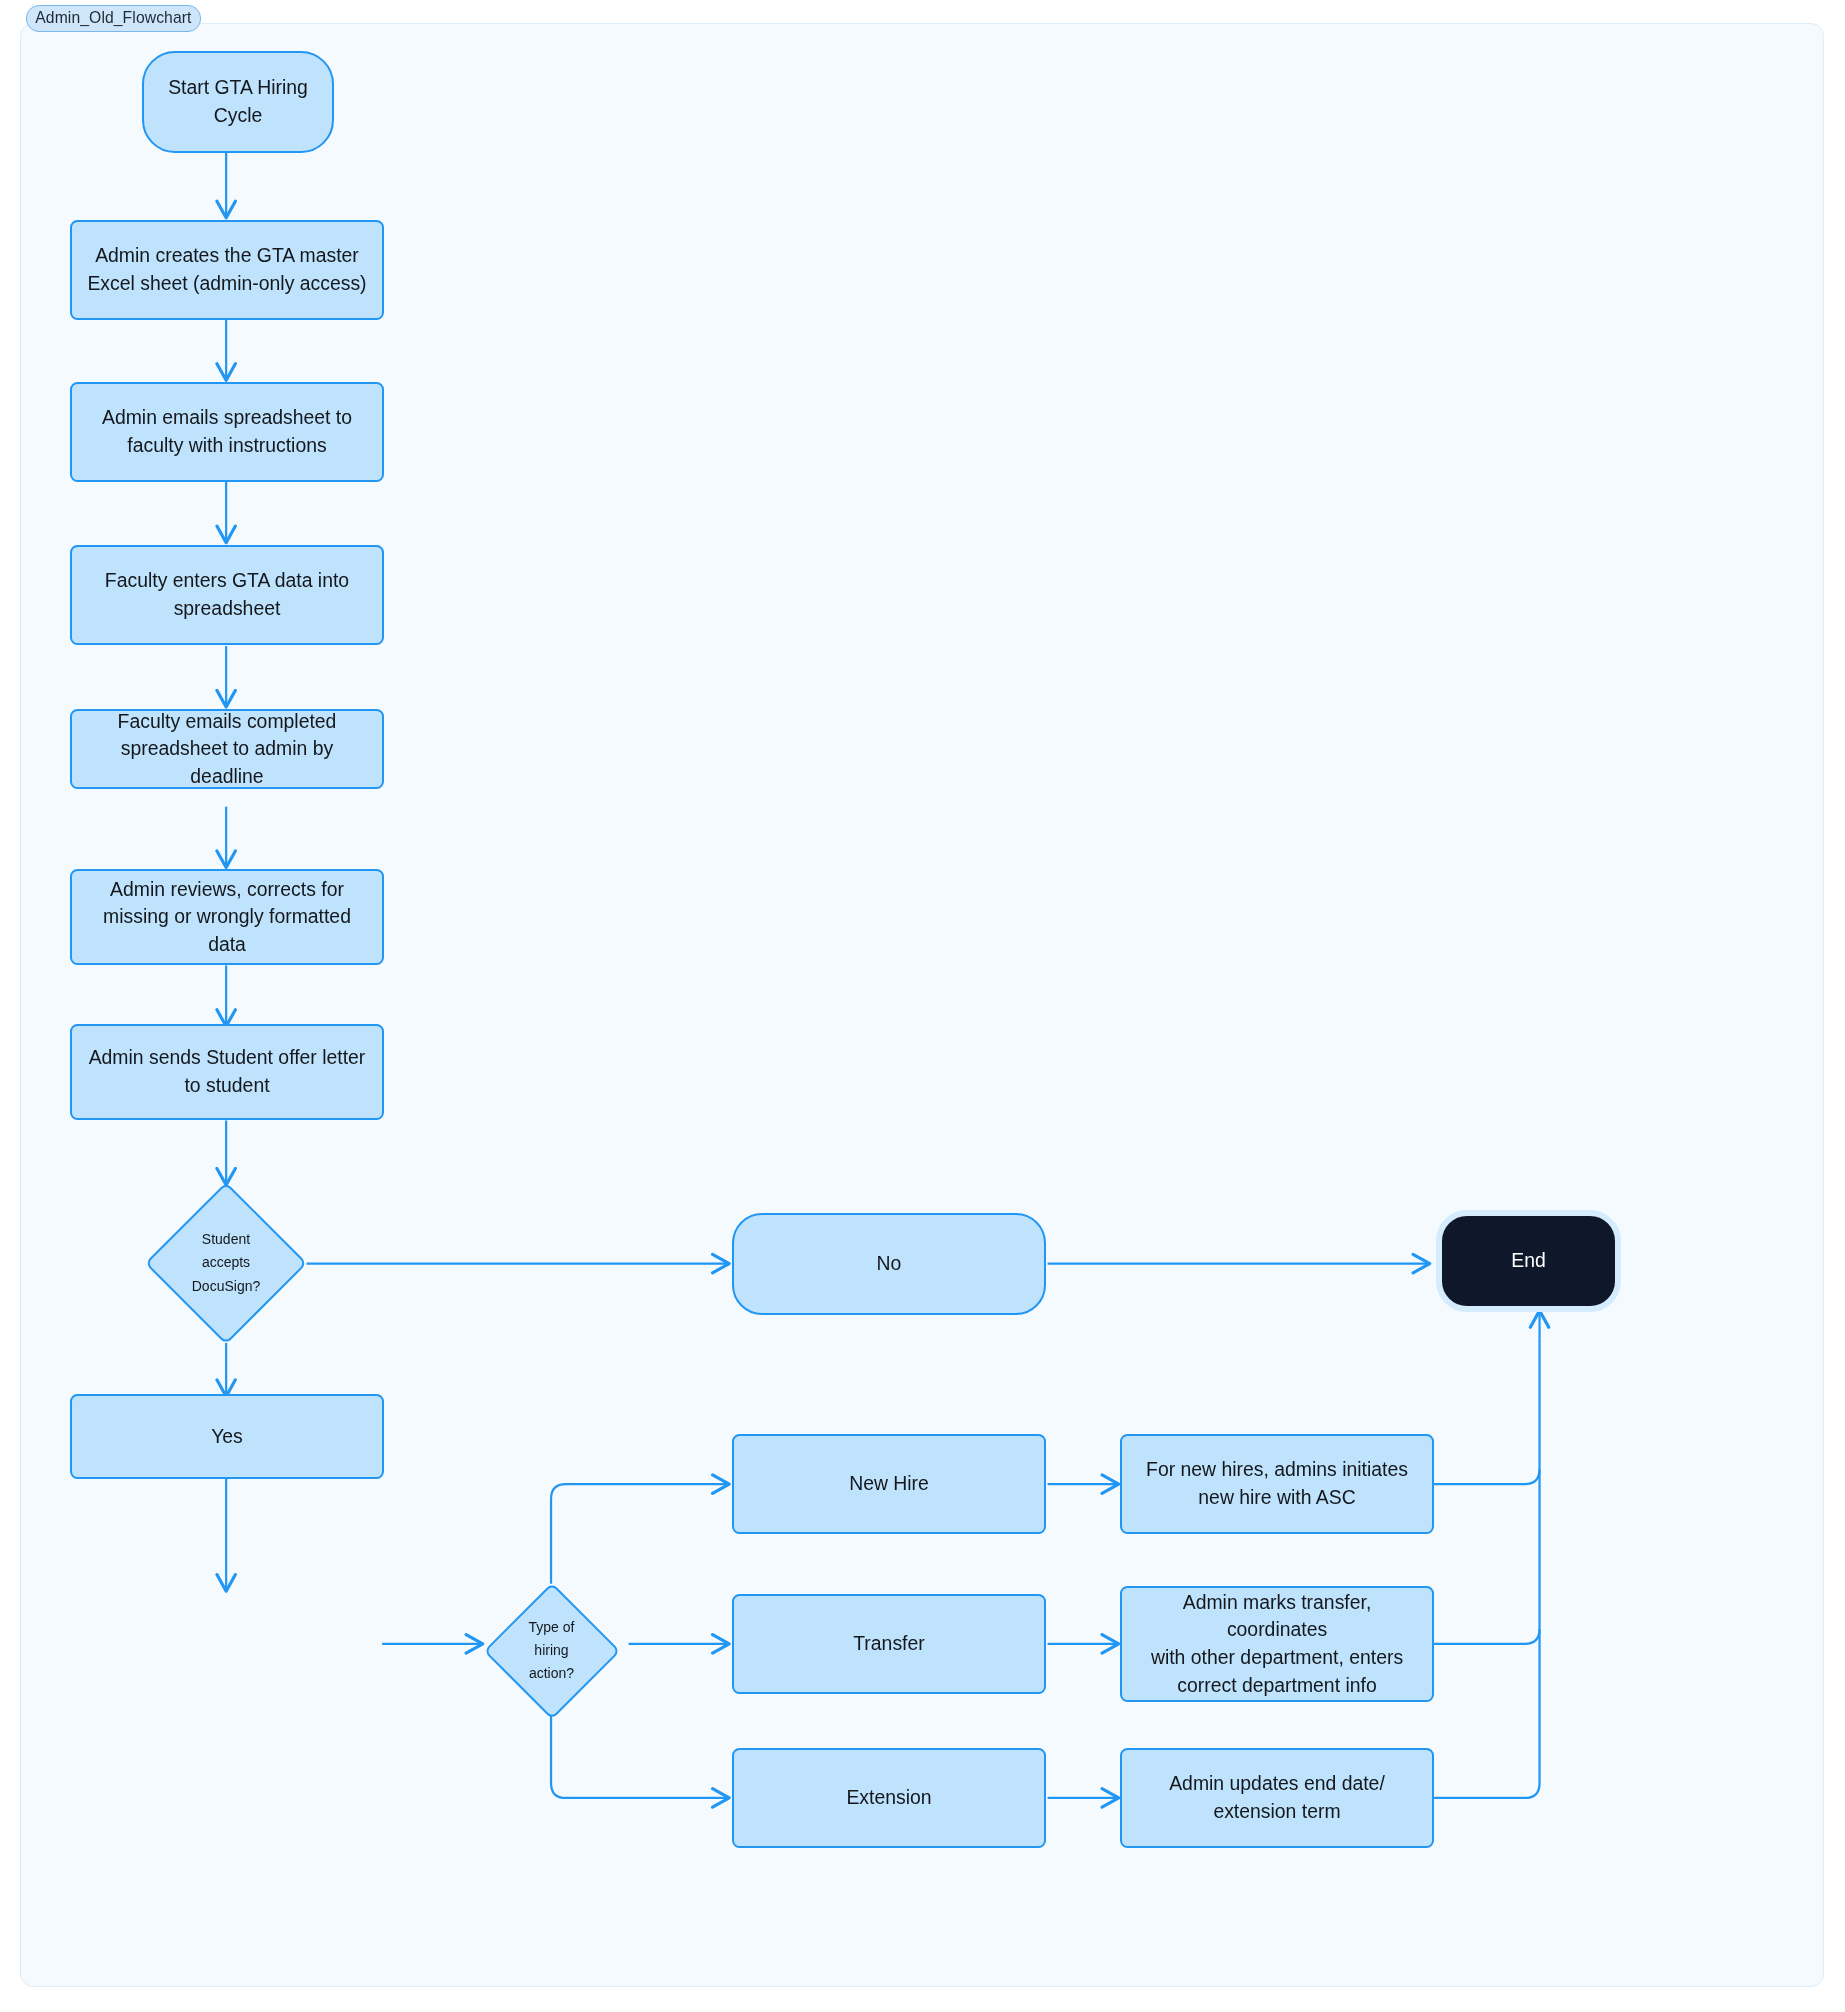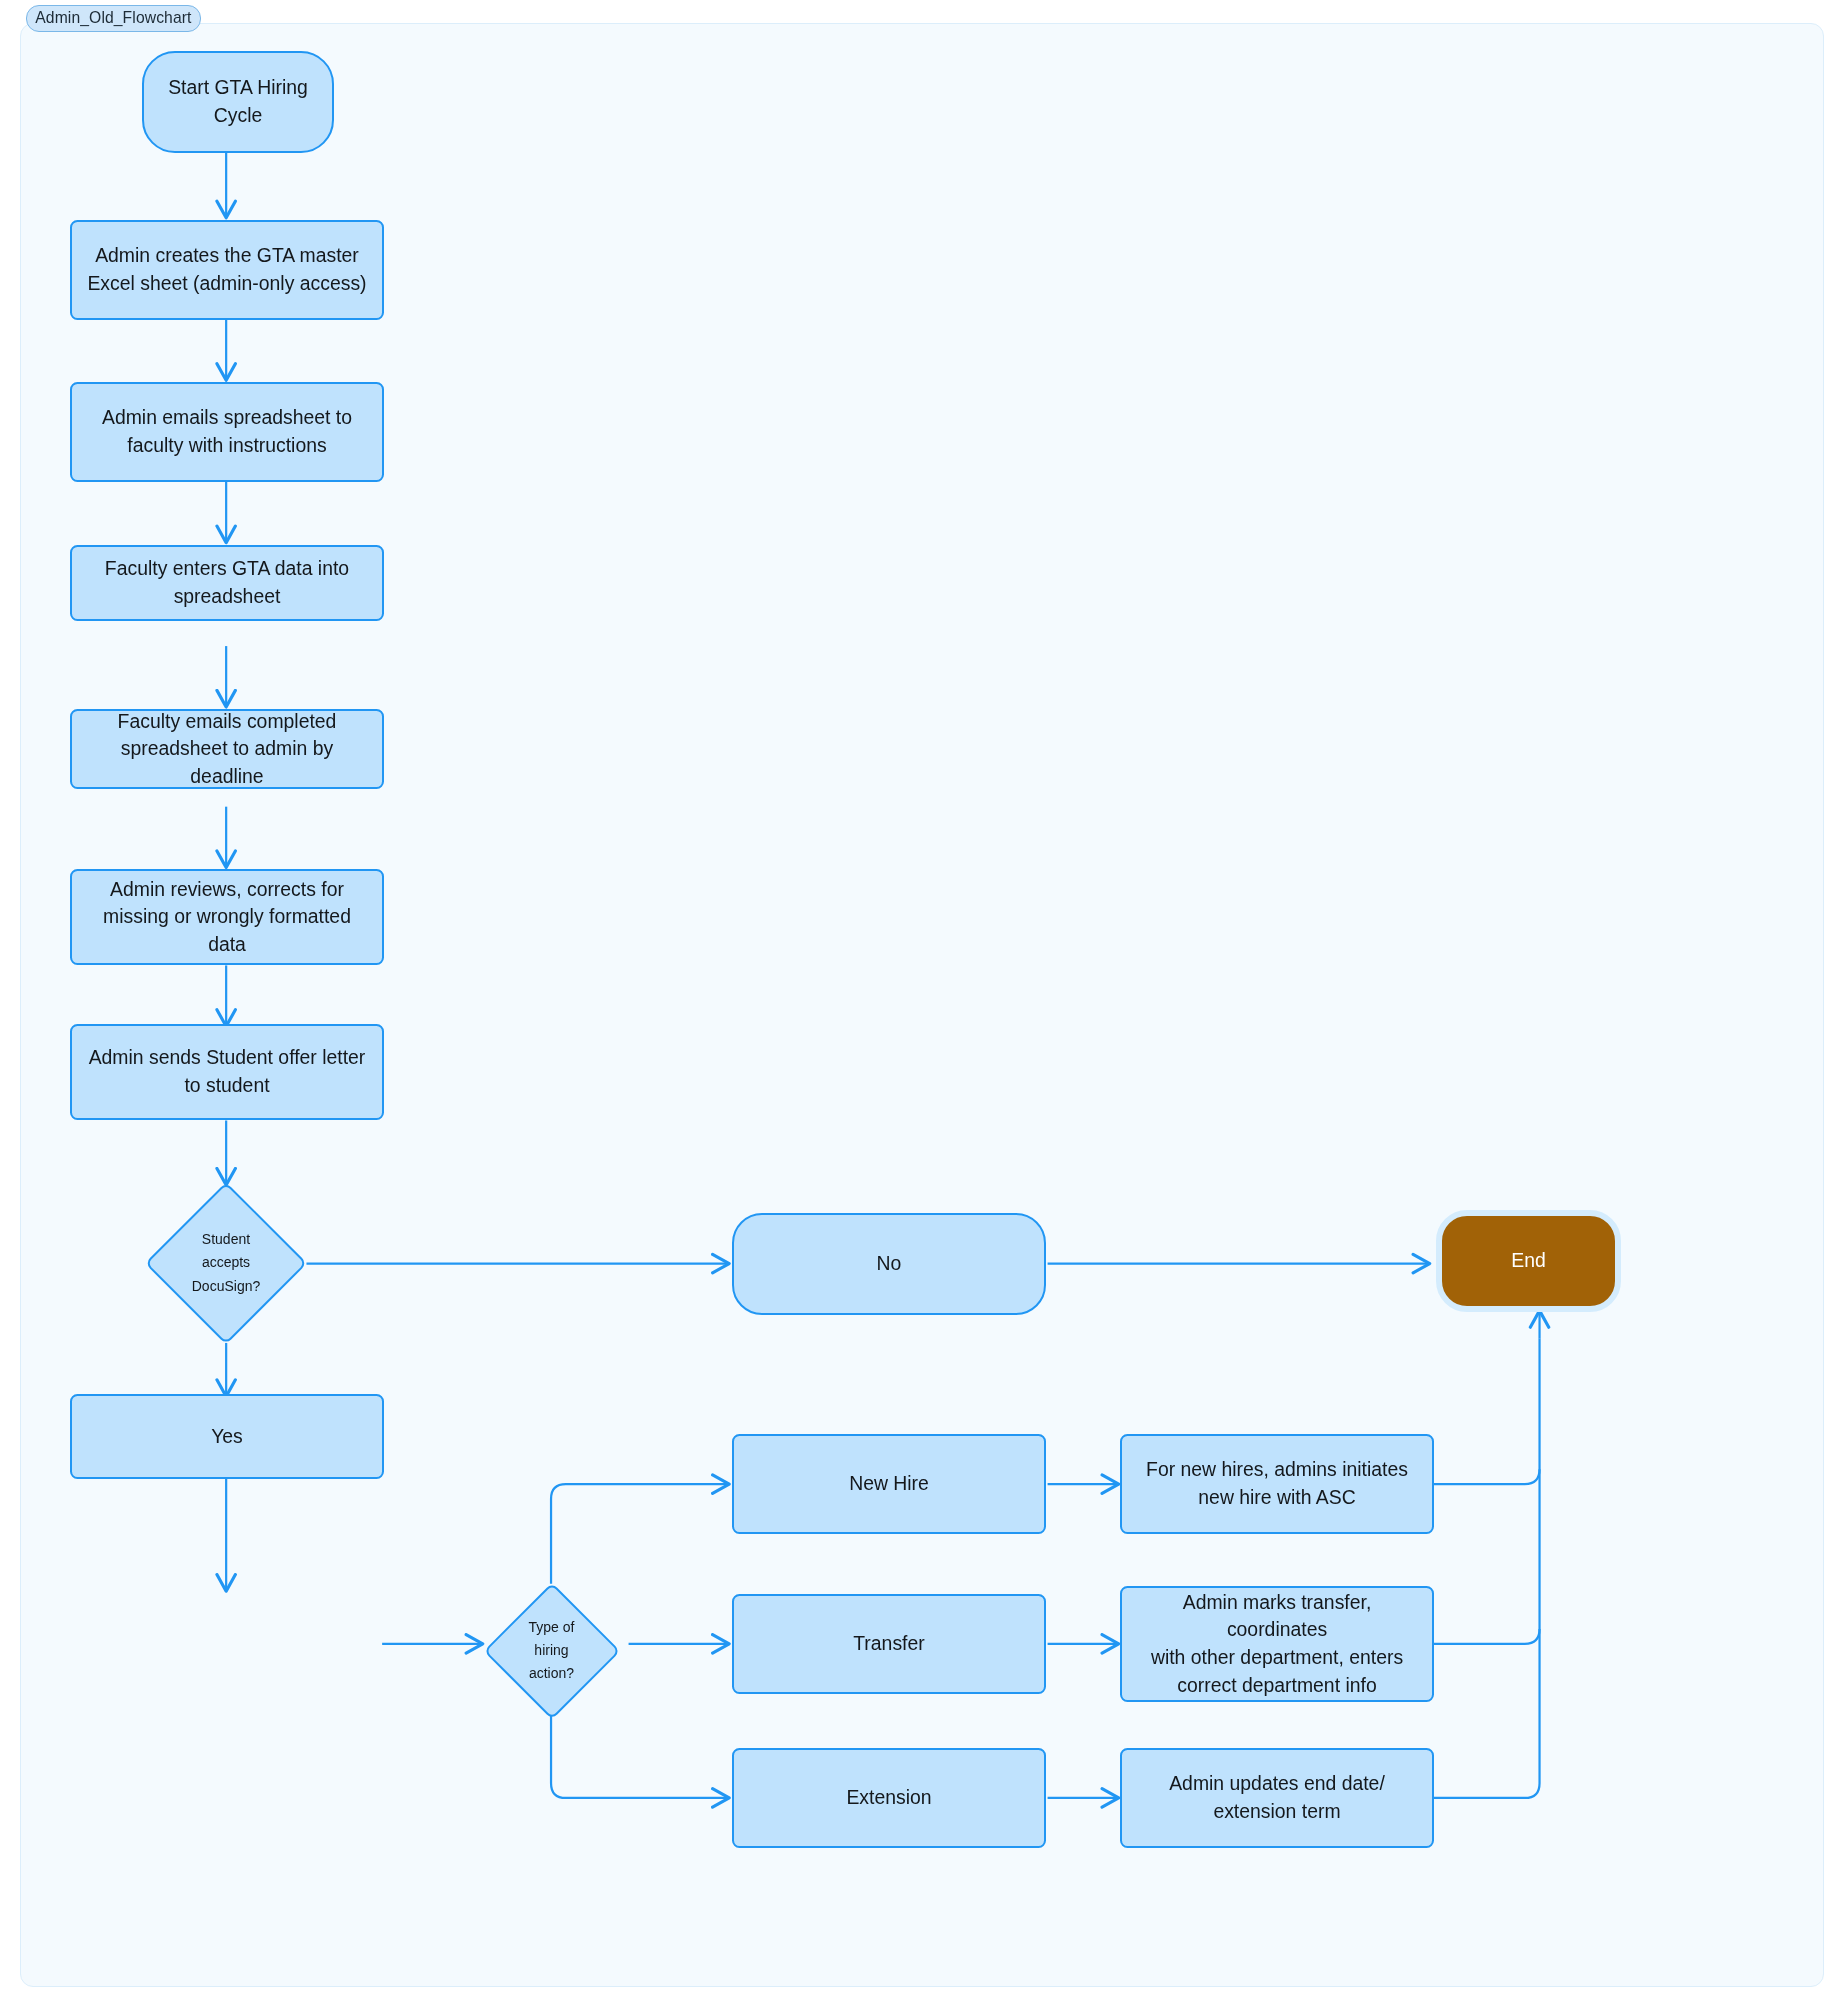--- a/index.html
+++ b/index.html
@@ -76,21 +76,21 @@
   .node-round {
     background: #bfe2fd;
     border: 2.8px solid #2196f3;
     border-radius: 33px;
     font-size: 19.4px;
     line-height: 1.42;
     padding: 5.5px 13px;
     margin-left: 12px;
   }
   .node-end {
-    background: #a16207;
+    background: #0f172a;
     border: 6.5px solid #d4ecfd;
     border-radius: 31px;
     color: #ffffff;
     font-size: 19.4px;
     line-height: 1.42;
   }
   
   .node-diamond {
     background: transparent;
     border: none;
@@ -179,21 +179,21 @@
   <div class="node node-box" style="left:70px; top:220px; width:314px; height:100px;">
     <span class="lbl">Admin creates the GTA master
 Excel sheet (admin-only access)</span>
   </div>
 
   <div class="node node-box" style="left:70px; top:382px; width:314px; height:100px;">
     <span class="lbl">Admin emails spreadsheet to
 faculty with instructions</span>
   </div>
 
-  <div class="node node-box" style="left:70px; top:545px; width:314px; height:76px;">
+  <div class="node node-box" style="left:70px; top:545px; width:314px; height:100px;">
     <span class="lbl">Faculty enters GTA data into
 spreadsheet</span>
   </div>
 
   <div class="node node-box" style="left:70px; top:709px; width:314px; height:80px;">
     <span class="lbl">Faculty emails completed
 spreadsheet to admin by deadline</span>
   </div>
 
   <div class="node node-box" style="left:70px; top:869px; width:314px; height:96px;">

